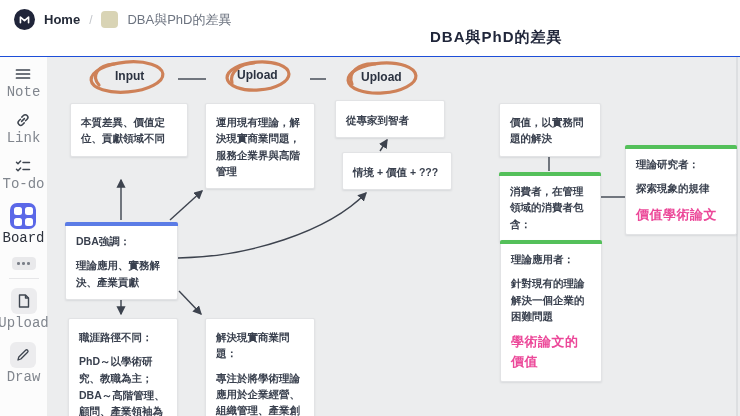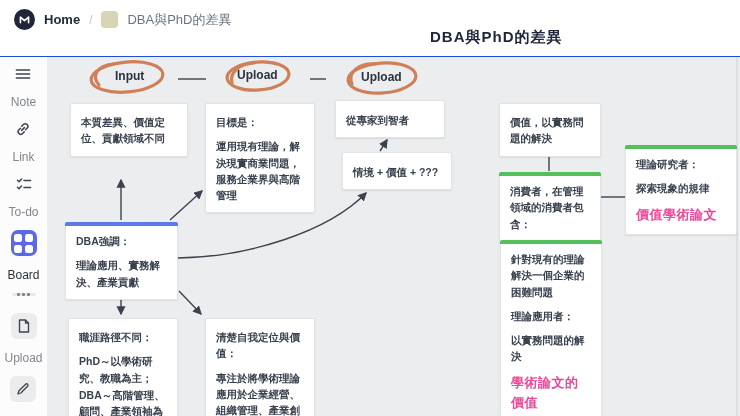--- a/index.html
+++ b/index.html
@@ -19,21 +19,21 @@
   .crumb-title { font-size:13px; color:#6d7480; }
   .canvas-title { position:absolute; left:430px; top:28px; font-size:15px;
     font-weight:bold; color:#20263a; letter-spacing:1px; }
 
   
   #sidebar { position:absolute; left:0; top:57px; width:48px; height:359px;
     background:#fcfcfc; border-right:1px solid #eceded; z-index:4;
     display:flex; flex-direction:column; align-items:center; padding-top:8px; }
   .side-item { display:flex; flex-direction:column; align-items:center;
     margin-bottom:11px; cursor:pointer; }
-  .tool-label { font-size:12px; color:#81868e; margin-top:12px; white-space:nowrap; }
+  .tool-label { font-size:14px; color:#81868e; margin-top:1px; white-space:nowrap;font-family:Liberation Mono, monospace; }
   .tool-label.active { color:#2c313c; }
   .board-tile { width:26px; height:26px; border-radius:7px; background:#5b68e8;
     display:grid; grid-template-columns:8px 8px; grid-template-rows:8px 8px;
     gap:3px; align-content:center; justify-content:center; }
   .board-tile i { background:#fff; border-radius:2.5px; display:block; }
   .more-pill { width:24px; height:13px; background:#e9e9eb; border-radius:4px;
     display:flex; align-items:center; justify-content:center; gap:2.5px; margin-bottom:8px; }
   .more-pill b { width:2.5px; height:2.5px; border-radius:50%; background:#7b808a; }
   .side-divider { width:30px; height:1px; background:#e6e6e8; margin-bottom:9px; }
   .media-btn { width:26px; height:26px; background:#ececee; border-radius:6px;
@@ -174,21 +174,20 @@
         <ellipse cx="334" cy="21" rx="34" ry="15" transform="rotate(-4 334 21)"></ellipse>
         <path d="M304 27 C299 15 311 6 327 7"></path>
       </g>
     </svg>
 
     <div class="card" style="left:22px; top:46px; width:118px;">
       <p>本質差異、價值定位、貢獻領域不同</p>
     </div>
 
     <div class="card" style="left:157px; top:46px; width:110px;">
-      <p>目標是：</p>
       <p>運用現有理論，解決現實商業問題，服務企業界與高階管理</p>
     </div>
 
     <div class="card" style="left:287px; top:43px; width:110px; padding-top:11px;">
       <p>從專家到智者</p>
     </div>
 
     <div class="card" style="left:294px; top:95px; width:110px; padding-top:11px;">
       <p>情境 + 價值 + ???</p>
     </div>
@@ -215,27 +214,26 @@
       <p>理論應用、實務解決、產業貢獻</p>
     </div>
 
     <div class="card" style="left:20px; top:261px; width:110px;">
       <p>職涯路徑不同：</p>
       <p class="tight">PhD～以學術研究、教職為主；</p>
       <p>DBA～高階管理、顧問、產業領袖為主</p>
     </div>
 
     <div class="card" style="left:157px; top:261px; width:110px;">
-      <p>清楚自我定位與價值：</p>
+      <p>解決現實商業問題：</p>
       <p>專注於將學術理論應用於企業經營、組織管理、產業創新</p>
     </div>
 
     <div class="card" style="left:452px; top:183px; width:102px;">
       <span class="accent green"></span>
+      <p>理論應用者：</p>
       <p>針對現有的理論解決一個企業的困難問題</p>
-      <p>理論應用者：</p>
-      <p>以實務問題的解決</p>
       <p class="big">學術論文的價值</p>
     </div>
 
     <div id="edge-line"></div>
   </div>
 </div>
 
 </body></html>

